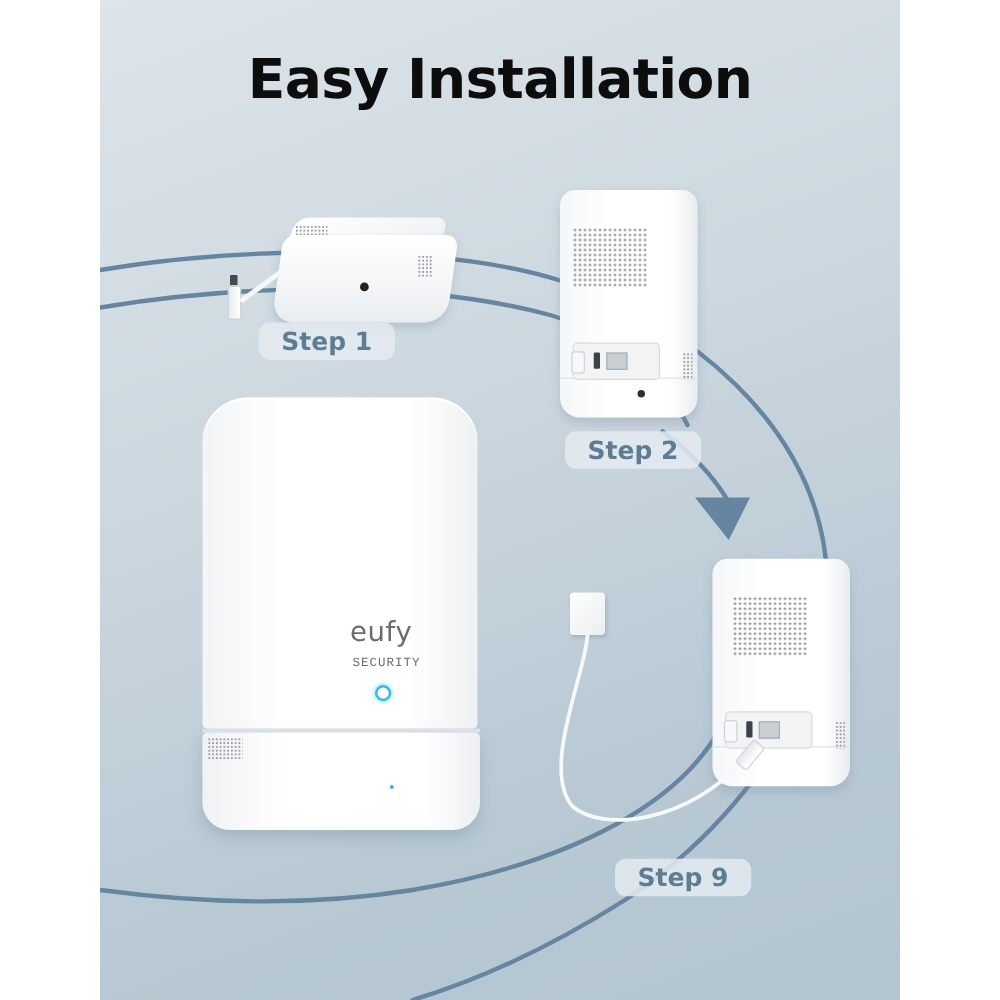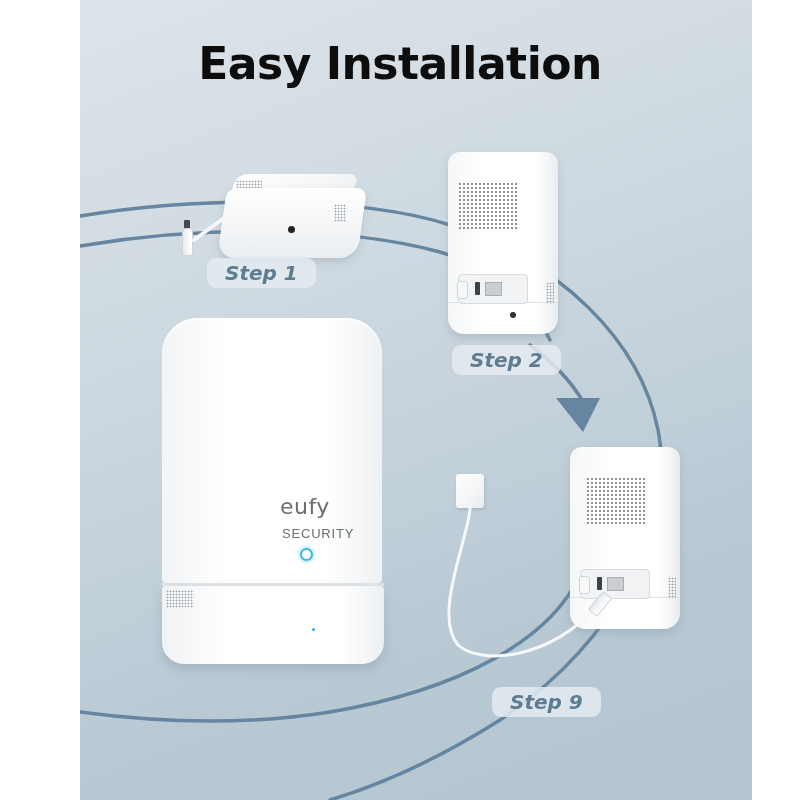--- a/index.html
+++ b/index.html
@@ -3,33 +3,32 @@
 <meta charset="utf-8">
 <style>
   html, body { margin: 0; padding: 0; }
   body {
     width: 800px; height: 800px; background: #ffffff; position: relative; overflow: hidden;
     font-family: "DejaVu Sans", sans-serif;
   }
   .panel {
     position: absolute; left: 80px; top: 0; width: 640px; height: 800px; overflow: hidden;
     background: linear-gradient(160deg, #dde4ea 0%, #ccd7df 40%, #b8c9d4 75%, #b3c5d1 100%);
-    padding-left: 32px;
   }
   .title {
     position: absolute; left: 0; top: 38px; width: 640px; text-align: center;
     font-family: "DejaVu Sans", sans-serif; font-weight: bold; font-size: 44px;
     color: #0d0d0d; letter-spacing: -0.5px;
   }
   svg.arcs { position: absolute; left: 0; top: 0; }
   .step {
     position: absolute; height: 30px; padding: 0 18px; border-radius: 9px;
     background: rgba(228, 235, 241, 0.85);
     font-family: "DejaVu Sans", sans-serif; font-weight: bold; font-size: 20px;
-    line-height: 30px; color: #5e7d92; text-align: center; font-style: italic;
+    line-height: 30px; color: #5e7d92; text-align: center;
   }
   .device { position: absolute; }
 
   
   .hub-top {
     position: absolute; left: 0; top: 0; width: 220px; height: 265px;
     border-radius: 36px 36px 4px 4px;
     background: linear-gradient(90deg, #f2f4f6 0%, #ffffff 30%, #ffffff 75%, #eef1f3 100%);
     box-shadow: inset 0 2px 0 #ffffff;
   }
@@ -38,22 +37,22 @@
     border-radius: 4px 4px 22px 22px;
     background: linear-gradient(90deg, #f0f2f4 0%, #ffffff 30%, #ffffff 80%, #eceff2 100%);
     box-shadow: 0 6px 12px rgba(120,140,155,0.35);
   }
   .hub-seam { position: absolute; left: 0; top: 265px; width: 222px; height: 3px; background: #dfe4e8; }
   .eufy {
     position: absolute; left: 118px; top: 176px; font-size: 22px; color: #6a6e72;
     font-family: "DejaVu Sans", sans-serif; letter-spacing: 0.5px;
   }
   .security {
-    position: absolute; left: 120px; top: 208px; font-size: 13px; color: #6a6e72;
-    letter-spacing: 0.8px; font-family: Liberation Sans, sans-serif;
+    position: absolute; left: 120px; top: 208px; font-size: 10px; color: #6a6e72;
+    letter-spacing: 0.8px; font-family: Liberation Mono, monospace;
   }
   .led-ring {
     position: absolute; left: 138px; top: 230px; width: 9px; height: 9px; border-radius: 50%;
     border: 2px solid #38b8e6; box-shadow: 0 0 4px #5ccff5;
   }
   .led-dot {
     position: absolute; left: 150px; top: 310px; width: 3px; height: 3px; border-radius: 50%;
     background: #2ea6e0;
   }
   .vent {

